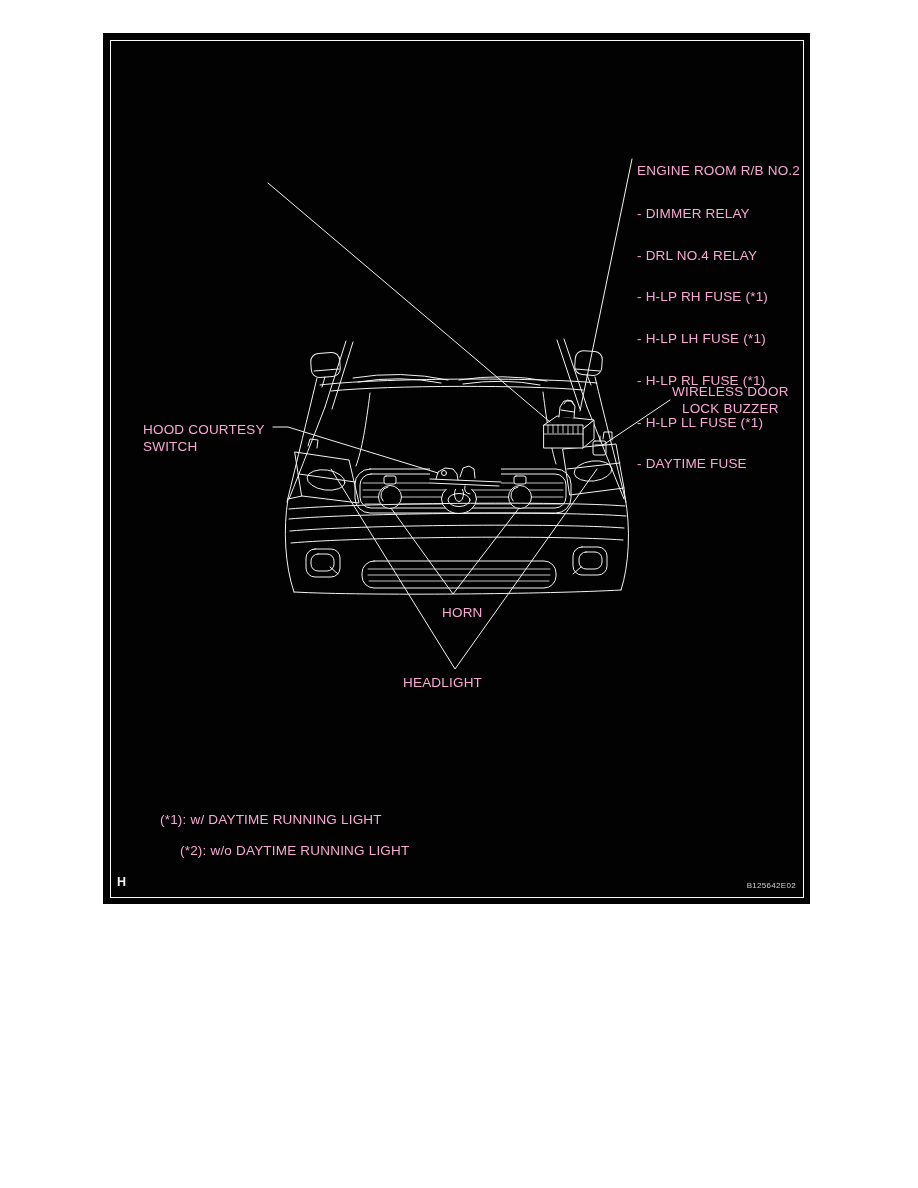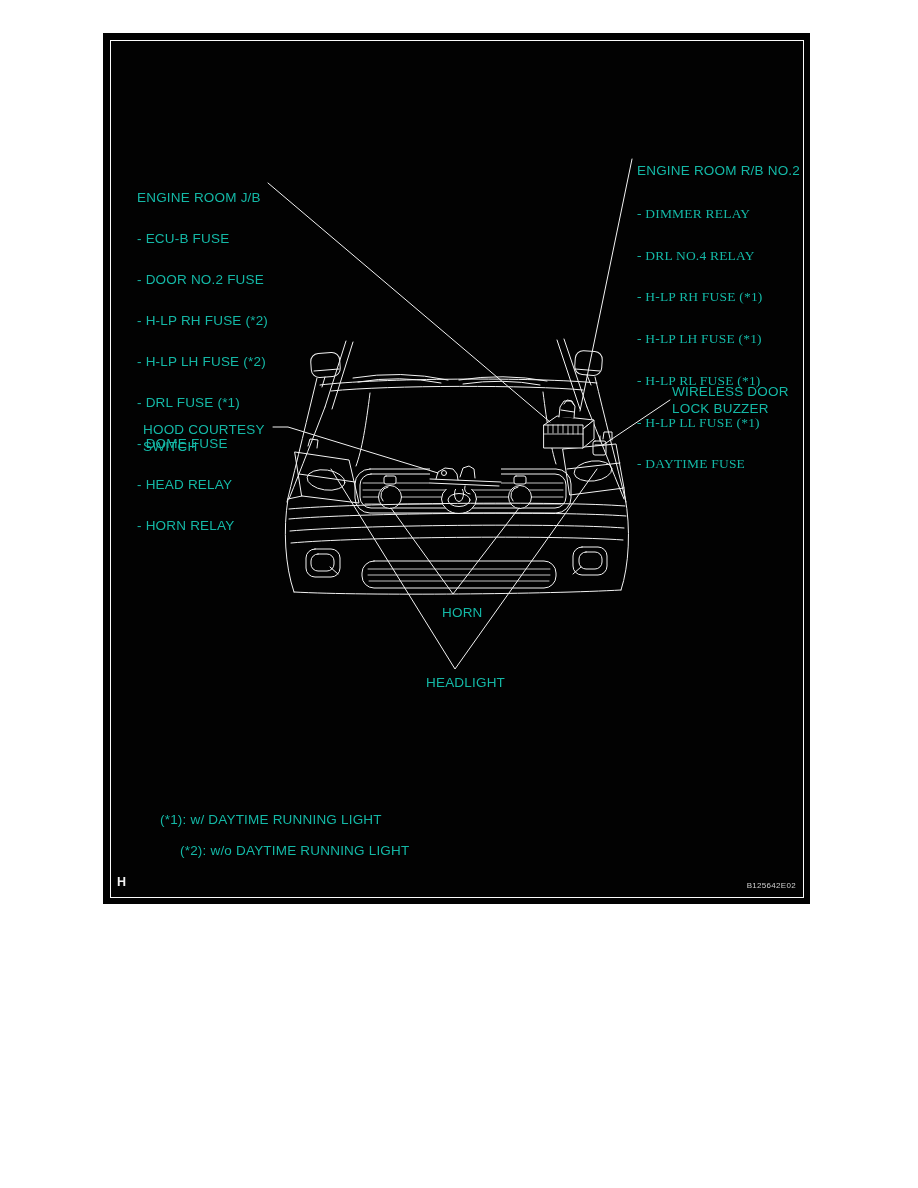--- a/index.html
+++ b/index.html
@@ -1,23 +1,23 @@
 <!DOCTYPE html>
 <html><head>
 <meta charset="utf-8">
 <style>
   html,body{margin:0;padding:0;background:#ffffff;}
   #page{position:relative;width:918px;height:1188px;background:#ffffff;overflow:hidden;
         font-family:"Liberation Sans", sans-serif;}
   #frame{position:absolute;left:103px;top:33px;width:707px;height:871px;background:#020202;}
   #frame-border{position:absolute;left:7px;top:7px;right:6px;bottom:6px;border:1px solid #fbfbfb;}
-  .lbl{position:absolute;color:#14b8a6;font-size:13.5px;letter-spacing:.2px;white-space:pre-line;}
+  .lbl{position:absolute;color:#f9a8d4;font-size:13.5px;letter-spacing:.2px;white-space:pre-line;}
   .list .t{line-height:26px;white-space:nowrap;}
   .list .i{line-height:26px;white-space:nowrap;}
-  #rb-list .i{line-height:26.7px;font-family:Liberation Serif, serif;}
+  #rb-list .i{line-height:26.7px;}
   #rb-list .t{margin-bottom:2px;}
   .two-line{line-height:17px;}
   .foot{white-space:nowrap;}
   #marker-h{font-weight:700;font-size:12.5px;color:#f2f2f2;}
   #fig-code{font-size:8px;color:#cfcfcf;letter-spacing:.3px;}
   svg{position:absolute;left:0;top:0;}
   svg *{vector-effect:non-scaling-stroke;}
 </style>
 </head>
 <body>
@@ -156,49 +156,38 @@
           <path d="M165,150 L447,389"></path>
           <path d="M529,126 L477,378"></path>
           <path d="M170,394 h15 L335,440"></path>
           <path d="M567,367 L500,412"></path>
           <path d="M288,475 L350,561 L416,475"></path>
           <path d="M228,436 L352,636 L494,436"></path>
         </g>
       </g>
     </svg>
 
-    <div class="lbl list" id="jb-list" style="left:34px;top:137px;">
-      <div class="t">ENGINE ROOM J/B</div>
-      <div class="i">- ECU-B FUSE</div>
-      <div class="i">- DOOR NO.2 FUSE</div>
-      <div class="i">- H-LP RH FUSE (*2)</div>
-      <div class="i">- H-LP LH FUSE (*2)</div>
-      <div class="i">- DRL FUSE (*1)</div>
-      <div class="i">- DOME FUSE</div>
-      <div class="i">- HEAD RELAY</div>
-      <div class="i">- HORN RELAY</div>
-    </div>
 
     <div class="lbl list" id="rb-list" style="left:534px;top:110px;">
       <div class="t">ENGINE ROOM R/B NO.2</div>
       <div class="i">- DIMMER RELAY</div>
       <div class="i">- DRL NO.4 RELAY</div>
       <div class="i">- H-LP RH FUSE (*1)</div>
       <div class="i">- H-LP LH FUSE (*1)</div>
       <div class="i">- H-LP RL FUSE (*1)</div>
       <div class="i">- H-LP LL FUSE (*1)</div>
       <div class="i">- DAYTIME FUSE</div>
     </div>
 
     <div class="lbl two-line" style="left:40px;top:388px;">HOOD COURTESY
 SWITCH</div>
-    <div class="lbl two-line" style="left:569px;top:350px;">WIRELESS DOOR
+    <div class="lbl two-line" style="left:569px;top:350px;text-align:center;">WIRELESS DOOR
 LOCK BUZZER</div>
     <div class="lbl" style="left:339px;top:572px;">HORN</div>
-    <div class="lbl" style="left:323px;top:642px;">HEADLIGHT</div>
+    <div class="lbl" style="left:300px;top:642px;">HEADLIGHT</div>
 
     <div class="lbl foot" style="left:57px;top:779px;text-align:right;">(*1): w/ DAYTIME RUNNING LIGHT</div>
     <div class="lbl foot" style="left:57px;top:810px;margin-left:20px;">(*2): w/o DAYTIME RUNNING LIGHT</div>
 
     <div class="lbl" id="marker-h" style="left:14px;top:842px;">H</div>
     <div class="lbl" id="fig-code" style="right:14px;top:848px;text-align:right;">B125642E02</div>
   </div>
 </div>
 
 </body></html>

